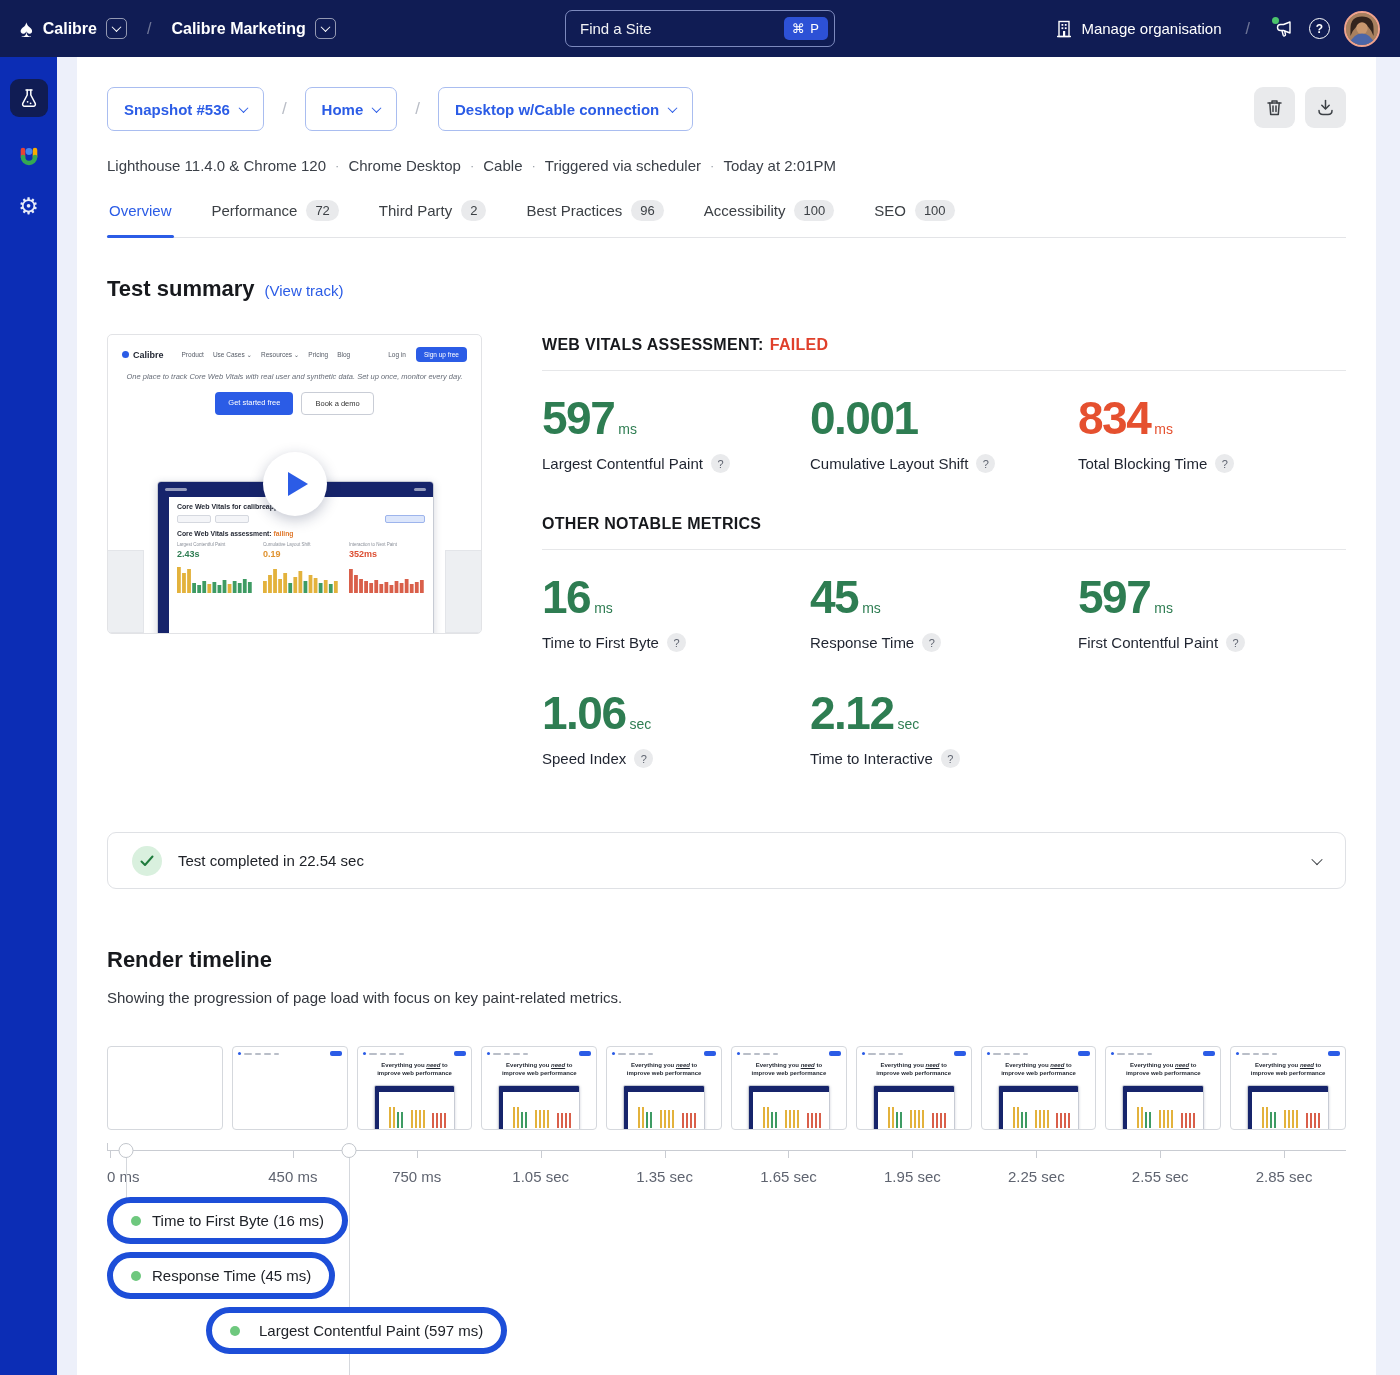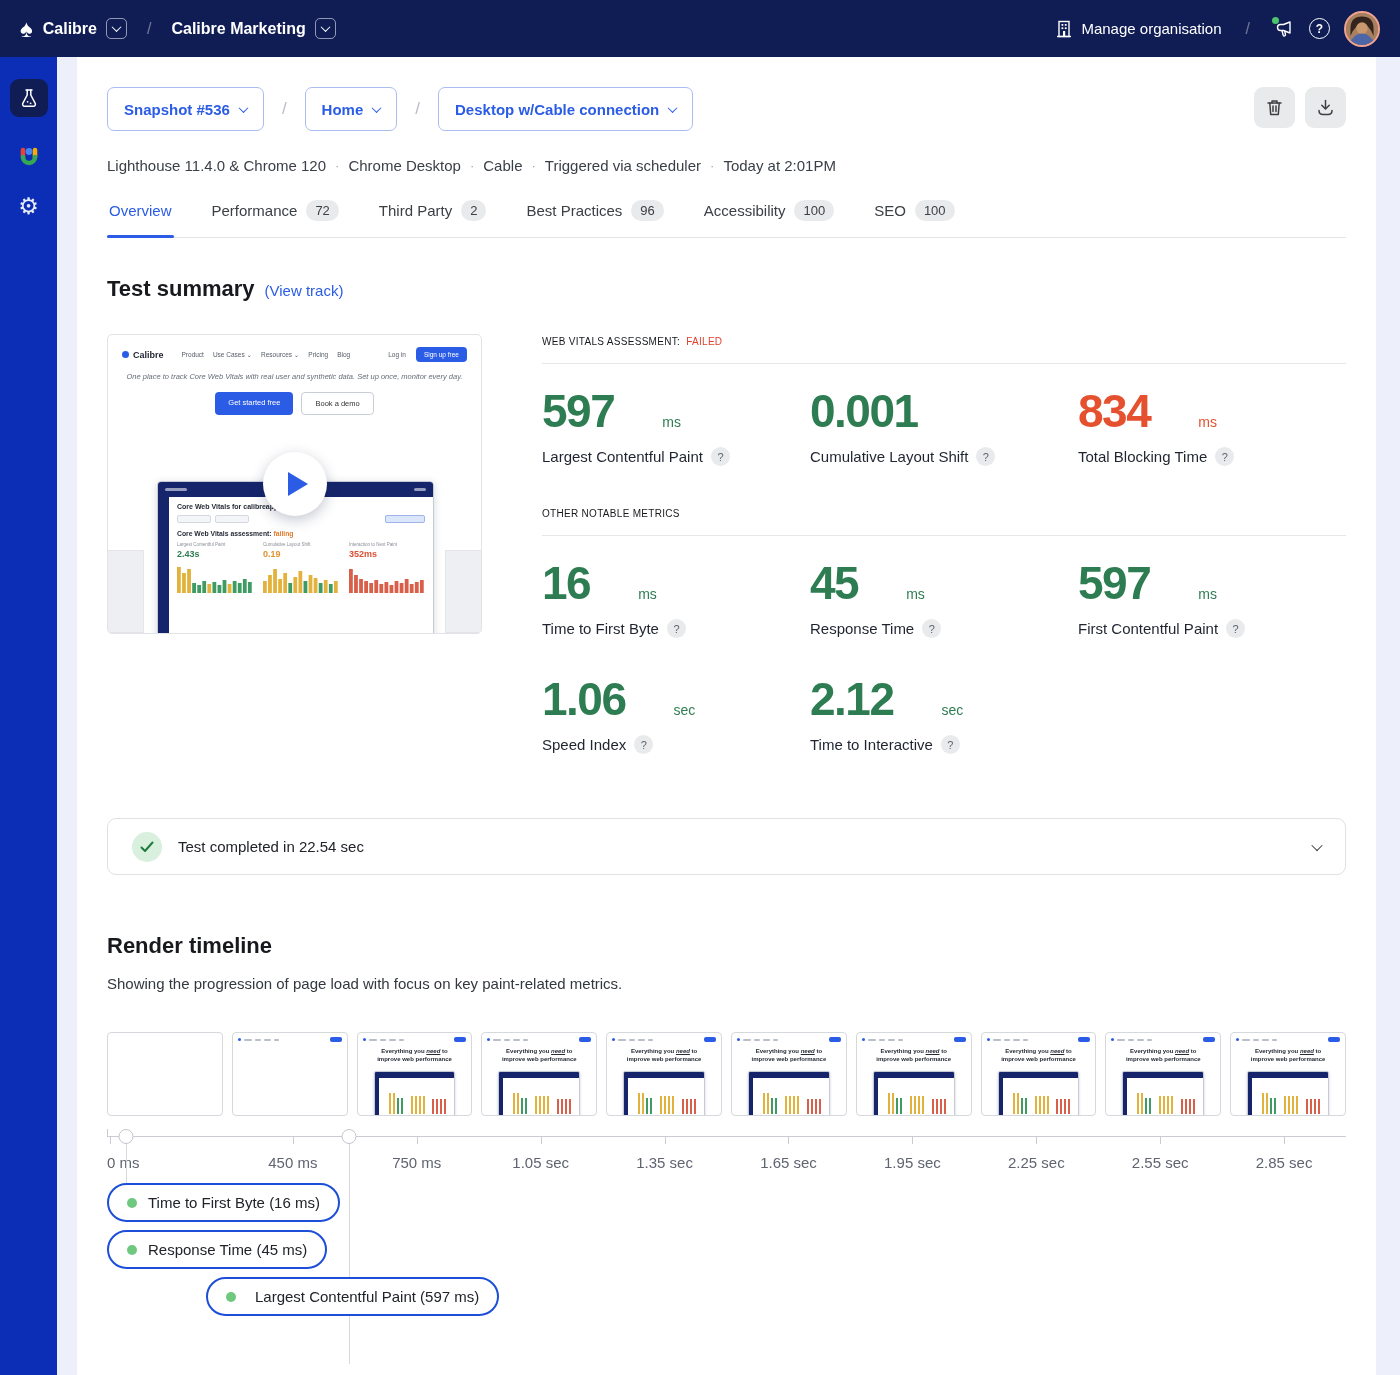--- a/index.html
+++ b/index.html
@@ -91,25 +91,25 @@
   .p-mcol { flex:1; }
   .p-mval { font-size:9px; font-weight:700; }
   .p-mval.g { color:#2E7D52; } .p-mval.o { color:#E0922E; } .p-mval.r { color:#DC4F33; }
   .p-mlbl { font-size:4.5px; color:#8A8F99; margin-bottom:2px; }
   .p-chart { margin-top:4px; height:30px; }
   .play-btn { position:absolute; left:50%; top:50%; transform:translate(-50%,-50%); width:64px; height:64px; border-radius:50%; background:#fff; border:none; box-shadow:0 4px 14px rgba(20,30,70,.25); cursor:pointer; display:flex; align-items:center; justify-content:center; }
   .play-tri { width:0; height:0; border-left:20px solid #2B5CE6; border-top:12px solid transparent; border-bottom:12px solid transparent; margin-left:6px; }
 
   
   .vitals { flex:1; margin-left:60px; padding-top:2px; }
-  .v-header { font-size:10px; font-weight:400; letter-spacing:.3px; color:#17191D; }
+  .v-header { font-size:16px; font-weight:700; letter-spacing:.3px; color:#17191D; }
   .v-header .failed { color:#E0402B; margin-left:6px; }
   .v-hr { border:none; border-top:1px solid #E6E7E9; margin:16px 0 24px 0; }
   .v-grid { display:grid; grid-template-columns:repeat(3,1fr); row-gap:38px; }
-  .metric .num { font-size:46px; font-weight:700; letter-spacing:-1.5px; line-height:1; display:flex; align-items:baseline;gap:44px; }
+  .metric .num { font-size:46px; font-weight:700; letter-spacing:-1.5px; line-height:1; display:flex; align-items:baseline; }
   .metric .unit { font-size:14px; font-weight:400; letter-spacing:0; margin-left:4px; }
   .metric.good .num { color:#2E7D52; }
   .metric.bad .num { color:#E5502F; }
   .metric .lblrow { margin-top:13px; display:flex; align-items:center; gap:8px; font-size:15px; color:#1F2430; }
   .qmark { width:19px; height:19px; border-radius:50%; background:#E9EAEC; color:#5F6470; font-size:11px; display:flex; align-items:center; justify-content:center; border:none; cursor:pointer; }
   .other-hdr { margin-top:42px; }
 
   
   .completion { margin-top:64px; border:1px solid #DFE1E5; border-radius:9px; height:57px; display:flex; align-items:center; padding:0 24px; gap:16px; cursor:pointer; background:#fff; width:100%; font-family:"Liberation Sans",sans-serif; }
   .check-circ { width:30px; height:30px; border-radius:50%; background:#D9F0DE; display:flex; align-items:center; justify-content:center; }
@@ -140,21 +140,21 @@
   .axis { position:relative; height:18px; }
   .axis-line { position:absolute; left:0; right:0; top:8px; height:1px; background:#C9CCD2; }
   .axis-start { position:absolute; left:0; top:1px; width:1px; height:8px; background:#C9CCD2; }
   .axis-tick { position:absolute; top:9px; width:1px; height:7px; background:#C9CCD2; }
   .axis-circ { position:absolute; top:1px; width:15px; height:15px; border-radius:50%; background:#fff; border:1.5px solid #C2C6CC; transform:translateX(-50%); z-index:2; }
   .connector { position:absolute; width:1px; background:#D5D8DD; z-index:0; }
   .tick-row { display:flex; margin-top:8px; }
   .tick-cell { flex:1; text-align:center; font-size:15px; color:#5F6470; }
   .tick-cell.first { text-align:left; }
   .pills { margin-top:12px; position:relative; z-index:1; }
-  .pill { display:flex; width:fit-content; align-items:center; gap:11px; background:#fff; border:2px solid #1d4ed8; border-radius:999px; padding:9px 18px; font-size:15px; color:#202329; margin-bottom:8px; }
+  .pill { display:flex; width:fit-content; align-items:center; gap:11px; background:#fff; border:6px solid #1d4ed8; border-radius:999px; padding:9px 18px; font-size:15px; color:#202329; margin-bottom:8px; }
   .pill i { width:10px; height:10px; border-radius:50%; background:#6EC87E; }
   .pill.p3 { margin-left:112px; }
   .pill.p4 { margin-left:99px;gap:19px; }
 </style>
 </head>
 <body>
 
 <nav class="navbar">
   <div class="nav-left">
     <span class="spade">♠</span>
@@ -166,20 +166,24 @@
     </button>
     <span class="nav-sep">/</span>
     <button class="nav-ent">
       <span class="lbl">Calibre Marketing</span>
       <span class="chev-box">
           <span class="chev"></span>
         </span>
     </button>
   </div>
 
+  <div class="nav-search">
+    <span class="ph">Find a Site</span>
+    <span class="kbd">⌘ P</span>
+  </div>
 
   <div class="nav-right">
     <button class="nav-icon-btn">
       <svg width="18" height="18" viewBox="0 0 18 18">
           <g fill="none" stroke="#fff" stroke-width="1.4">
             <rect x="4" y="1.5" width="10" height="15"></rect>
             <path d="M2 16.5h14"></path>
           </g>
           <g fill="#fff">
             <rect x="6.5" y="4" width="1.8" height="1.8"></rect>

